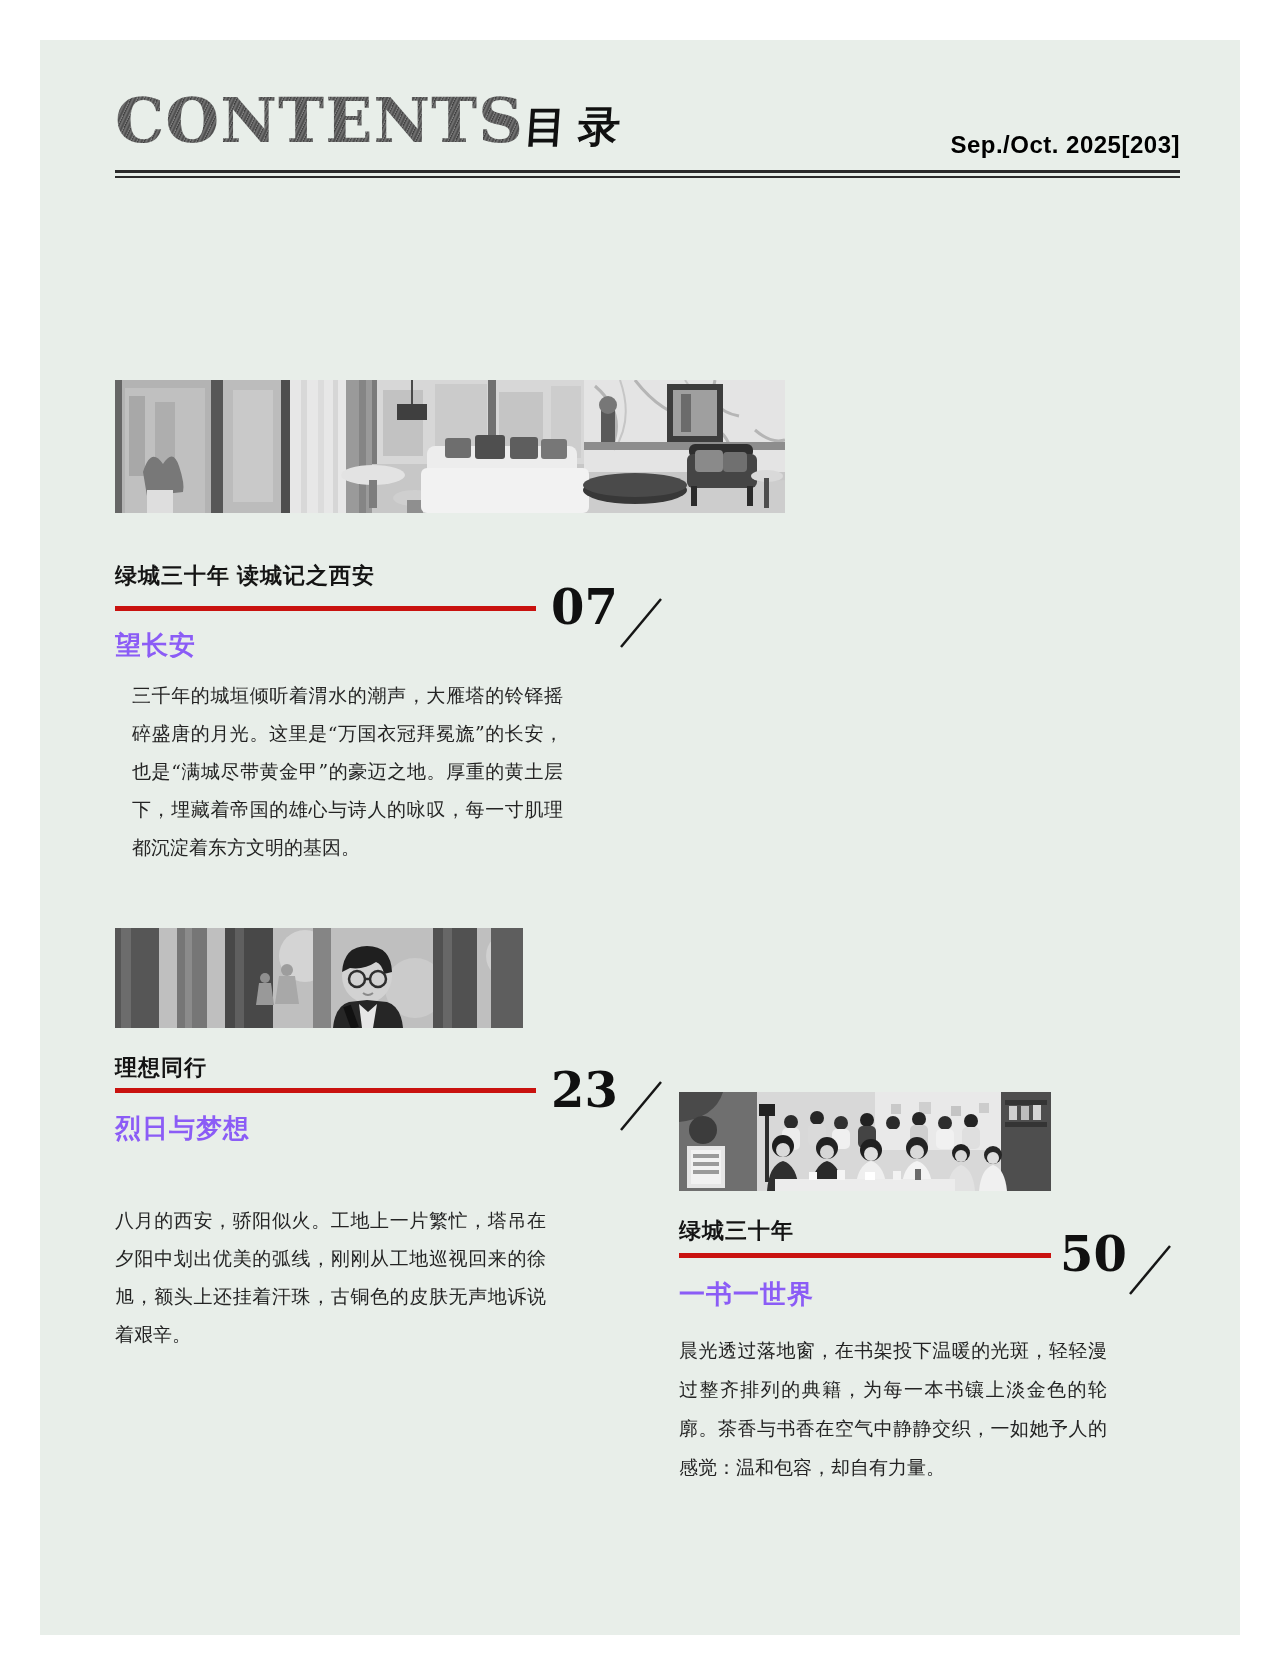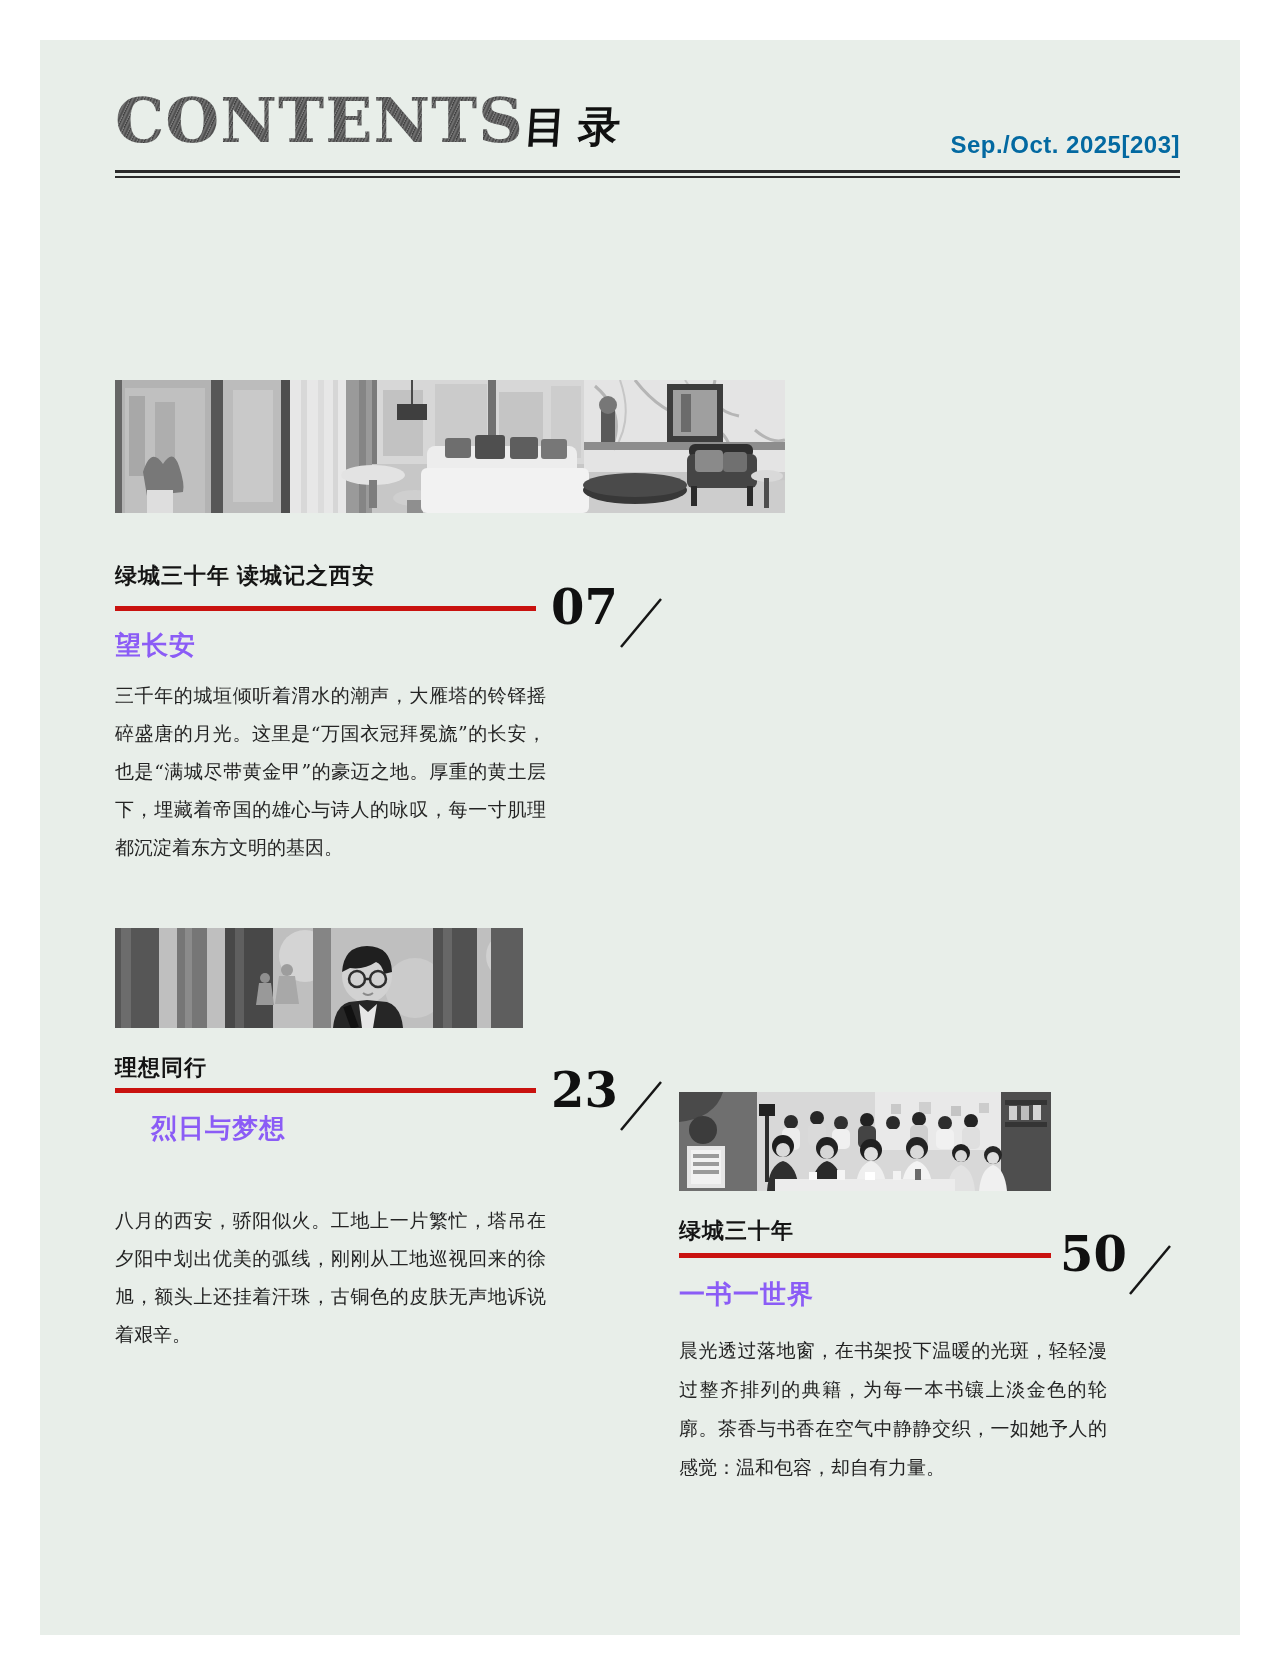--- a/index.html
+++ b/index.html
@@ -23,21 +23,21 @@
       -webkit-background-clip:text;background-clip:text;color:transparent;
     }
   }
   .contents-zh{
     font-family:"DejaVu Serif","Liberation Serif",serif;font-weight:bold;
     font-size:42px;line-height:1;color:#101010;letter-spacing:12px;
     padding-bottom:4px;transform:skewX(-4deg);
   }
   .issue{
     position:absolute;right:60px;top:91px;
-    font-weight:bold;font-size:24px;color:#0369a1;letter-spacing:0.5px;
+    font-weight:bold;font-size:24px;color:#000000;letter-spacing:0.5px;
   }
   .rule{
     position:absolute;left:75px;right:60px;top:130px;height:3px;
     border-top:3px solid #2b2b2b;border-bottom:2px solid #2b2b2b;
   }
   
   .photo{position:absolute;overflow:hidden;background:#c7c7c7;}
   .photo svg{display:block;width:100%;height:100%;}
   .cat{position:absolute;font-weight:bold;font-size:22px;color:#141414;letter-spacing:1px;white-space:nowrap;}
   .rl{position:absolute;height:5px;background:#c9120f;}
@@ -51,27 +51,27 @@
     position:absolute;margin:0;
     font-family:"DejaVu Serif","Liberation Serif",serif;
     font-size:19px;color:#242424;text-align:justify;
   }
   
   #ph1{left:75px;top:340px;width:670px;height:133px;}
   #cat1{left:75px;top:521px;}
   #rl1{left:75px;top:566px;width:421px;}
   #pn1{left:511px;top:543px;}
   #t1{left:75px;top:590px;}
-  #b1{left:75px;top:636px;width:431px;line-height:38px;}
+  #b1{left:92px;top:636px;width:431px;line-height:38px;}
   
   #ph2{left:75px;top:888px;width:408px;height:100px;}
   #cat2{left:75px;top:1013px;}
   #rl2{left:75px;top:1048px;width:421px;}
   #pn2{left:511px;top:1026px;}
-  #t2{left:75px;top:1073px;margin-left:36px;}
+  #t2{left:75px;top:1073px;}
   #b2{left:75px;top:1121px;width:431px;line-height:38px;margin-top:40px;}
   
   #ph3{left:639px;top:1052px;width:372px;height:99px;}
   #cat3{left:639px;top:1176px;}
   #rl3{left:639px;top:1213px;width:372px;}
   #pn3{left:1020px;top:1190px;}
   #t3{left:639px;top:1239px;}
   #b3{left:639px;top:1291px;width:428px;line-height:39px;}
 </style>
 </head>

